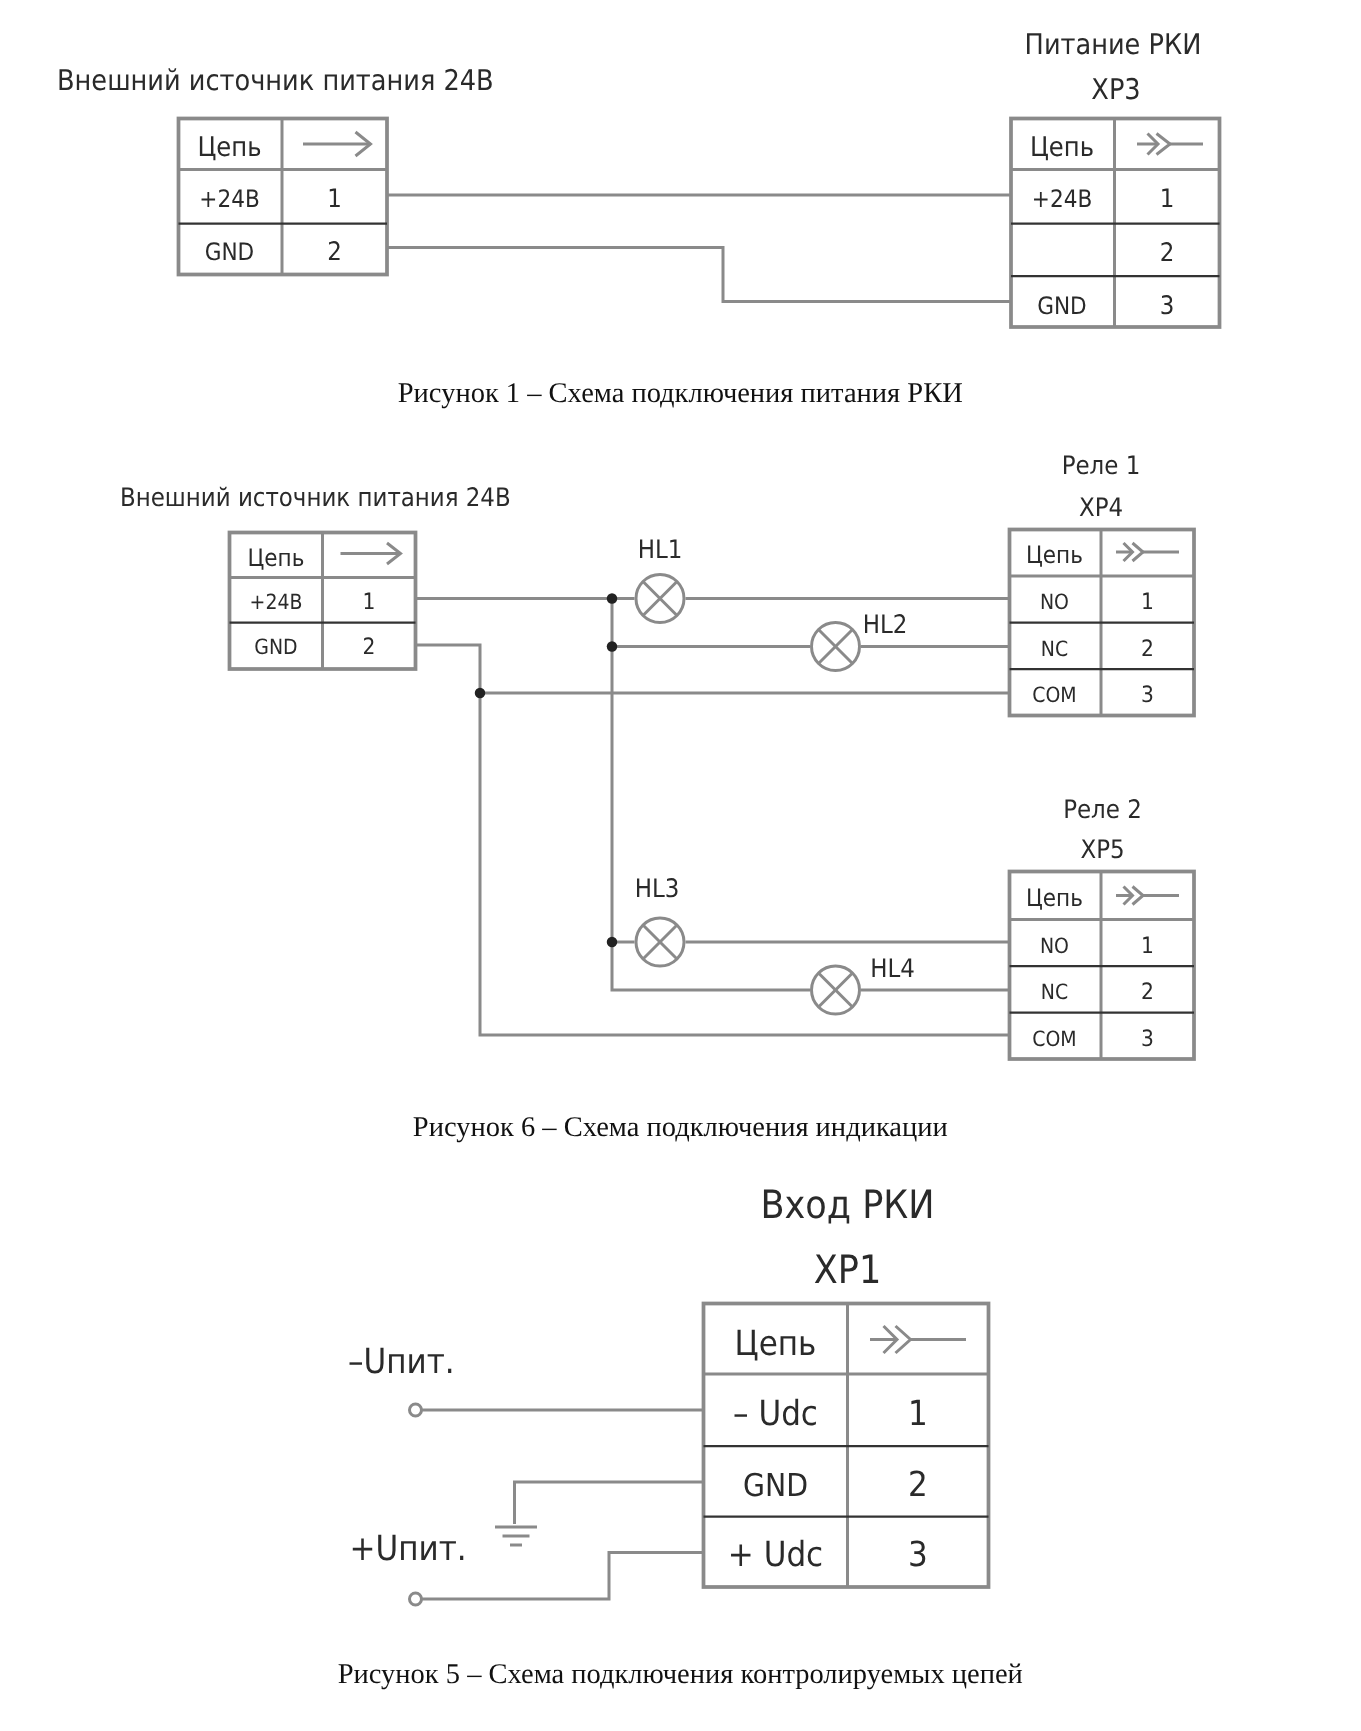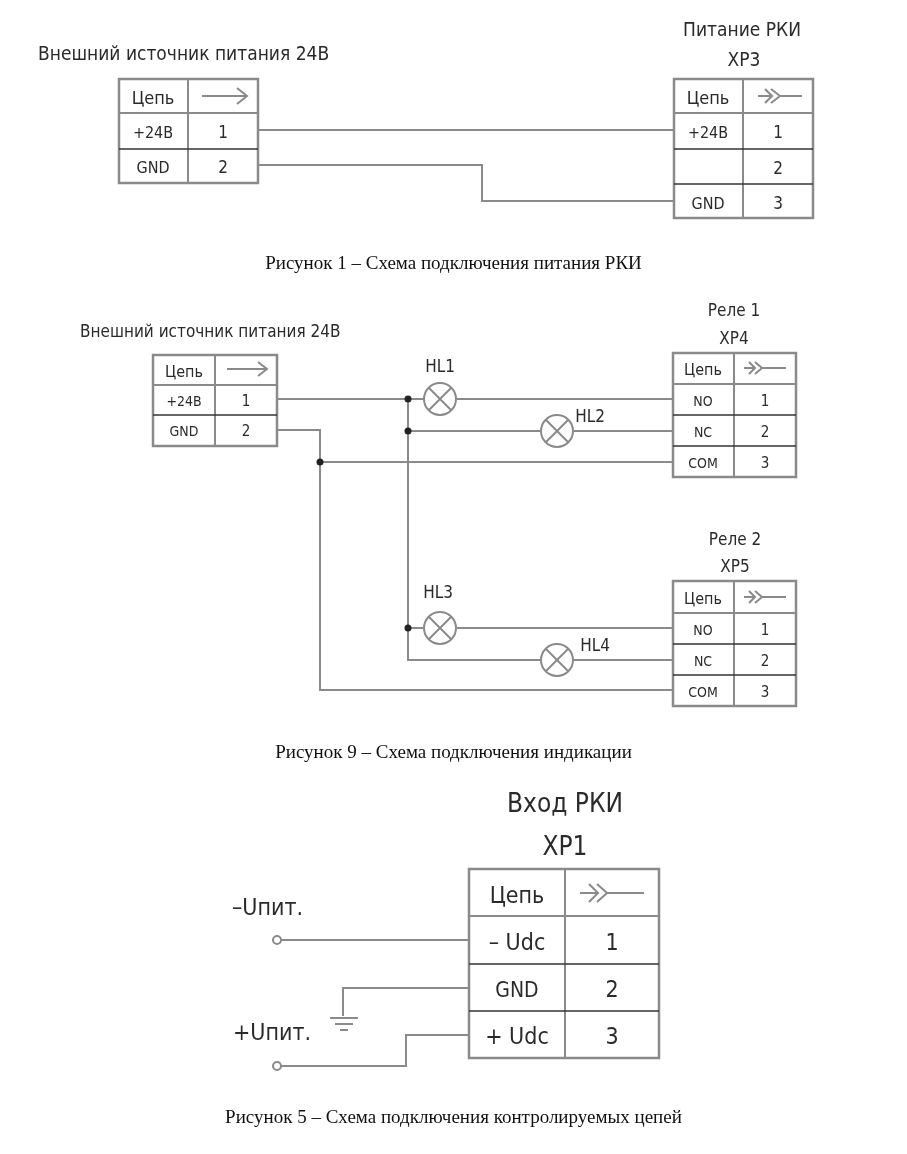--- a/index.html
+++ b/index.html
@@ -214,14 +214,14 @@
 
     <g>
       <line class="wire" x1="330" y1="1018" x2="358" y2="1018"></line>
       <line class="wire" x1="335" y1="1024" x2="353" y2="1024"></line>
       <line class="wire" x1="340" y1="1030" x2="348" y2="1030"></line>
     </g>
   </g>
 </svg>
 
 <div class="cap" style="top:252px;">Рисунок 1 – Схема подключения питания РКИ</div>
-<div class="cap" style="top:741px;">Рисунок 9 – Схема подключения индикации</div>
+<div class="cap" style="top:741px;">Рисунок 6 – Схема подключения индикации</div>
 <div class="cap" style="top:1106px;">Рисунок 5 – Схема подключения контролируемых цепей</div>
 
 </body></html>

